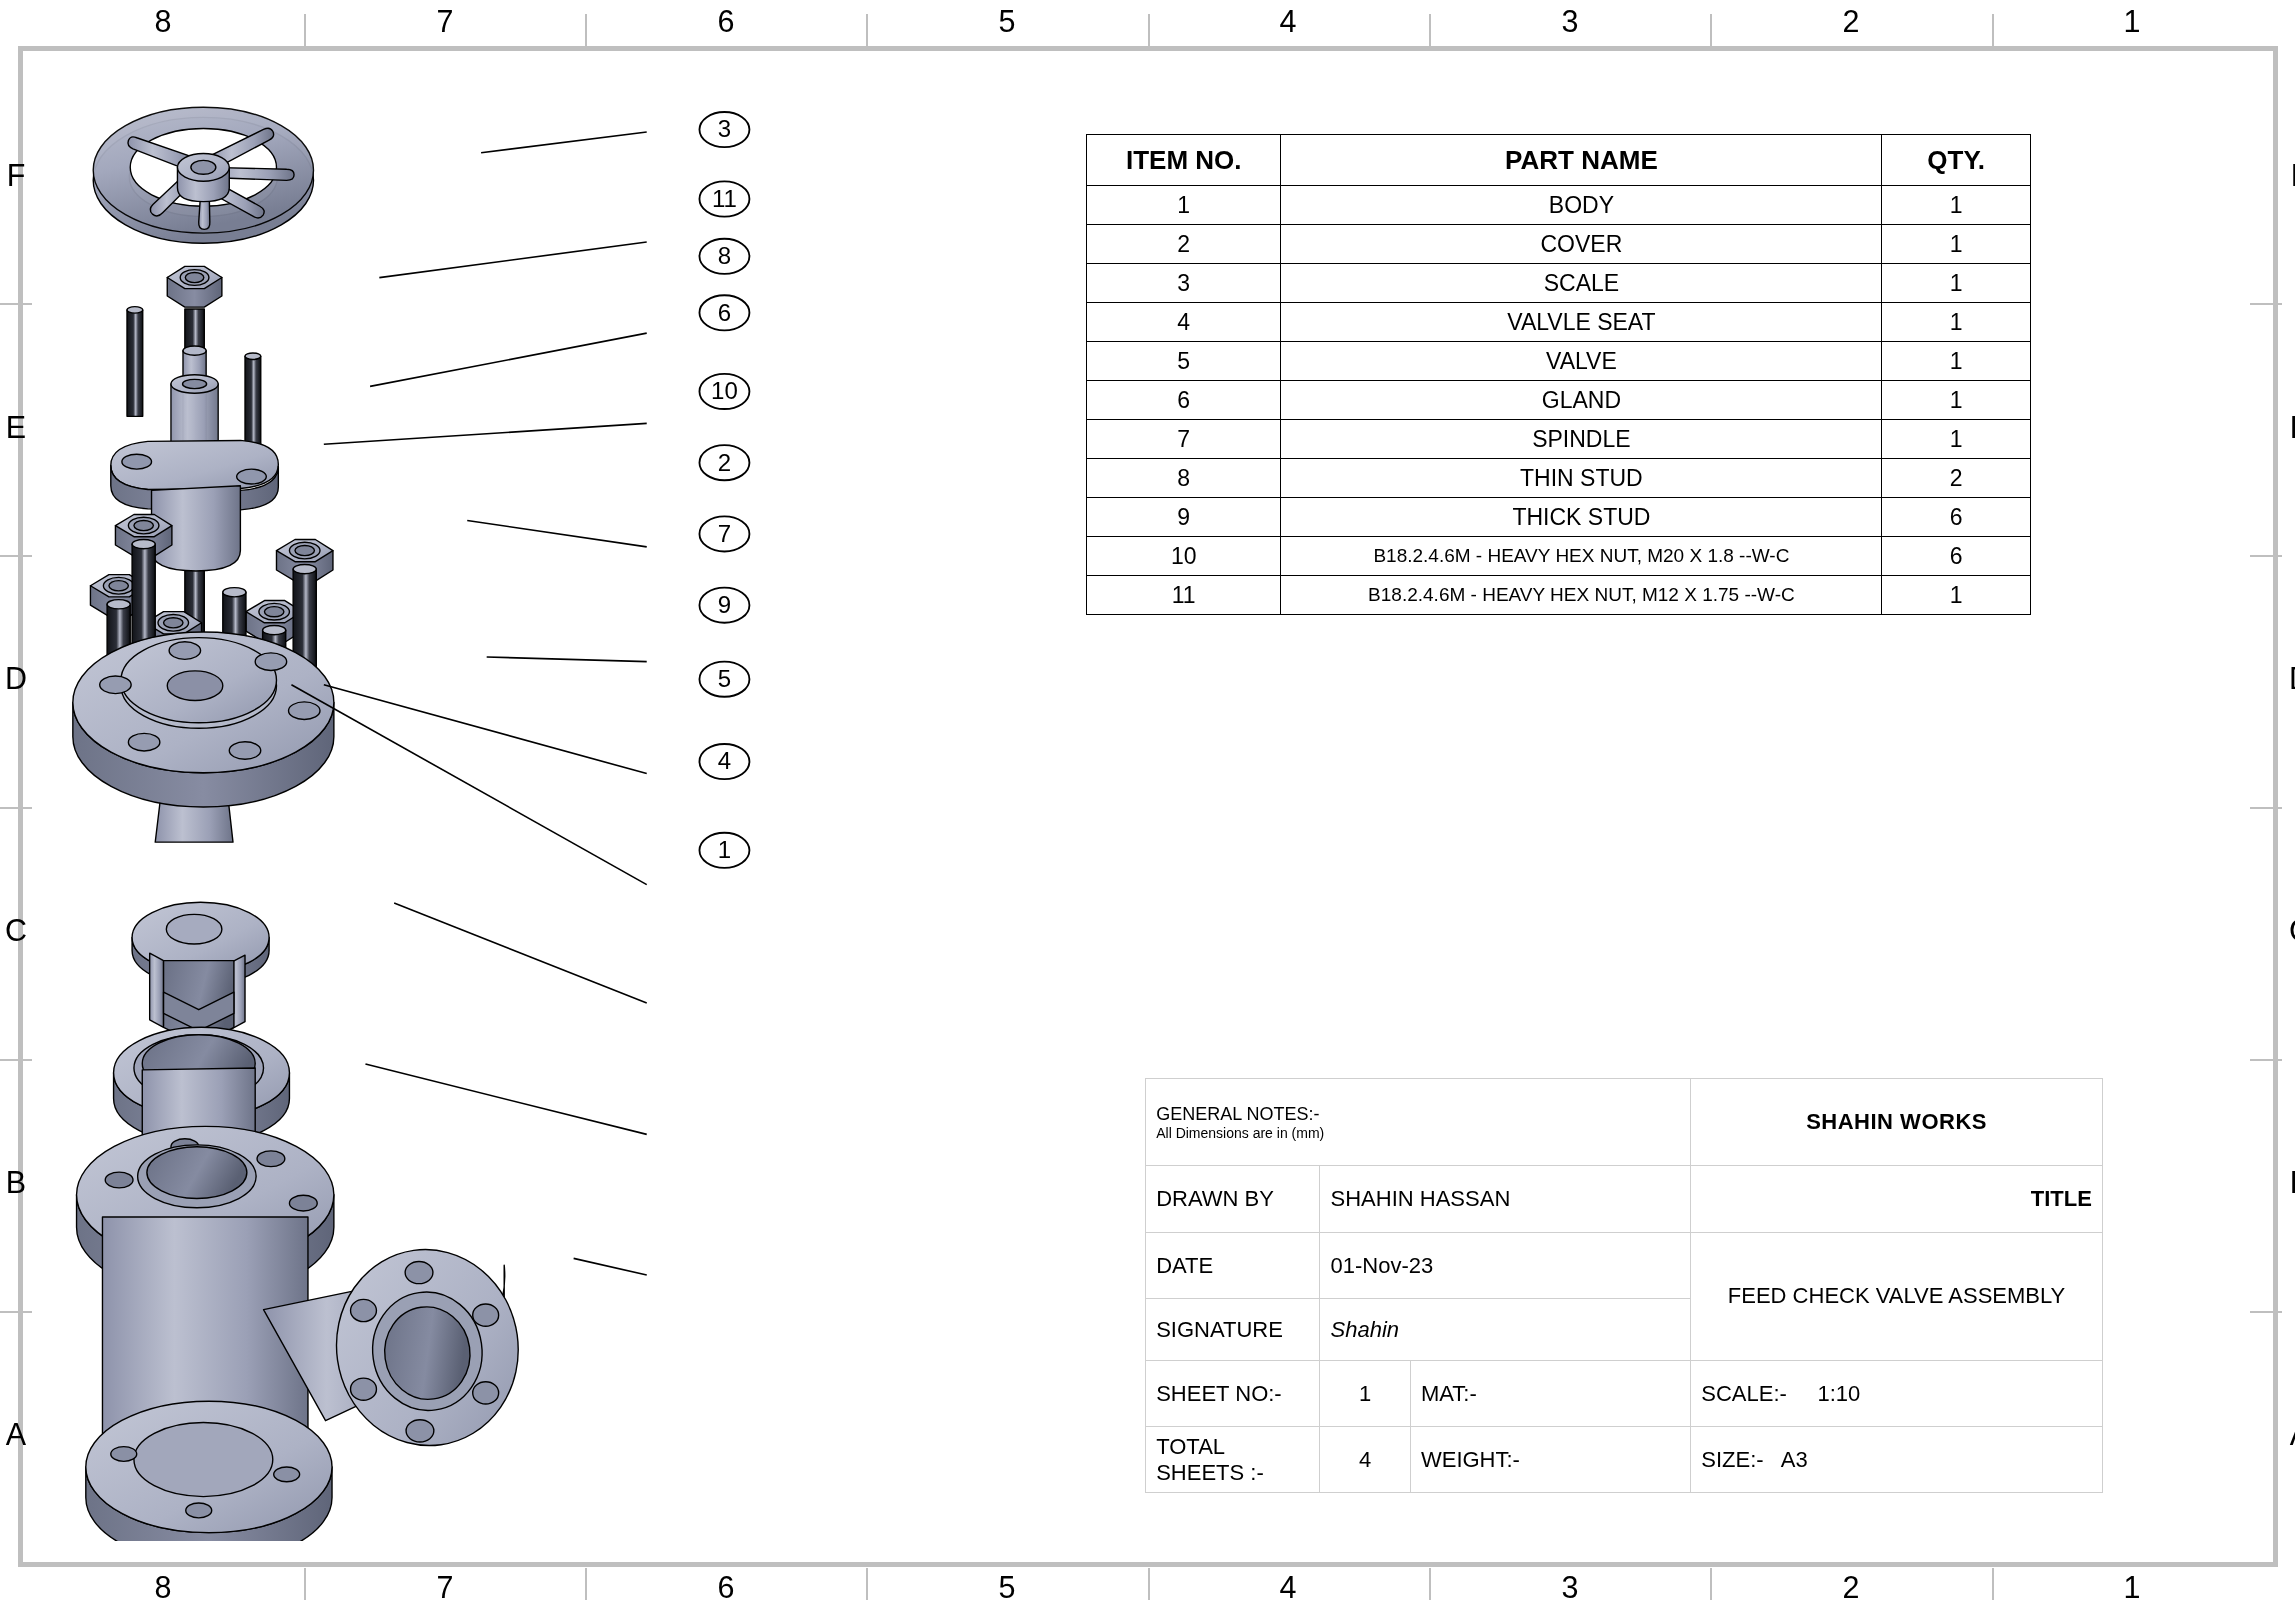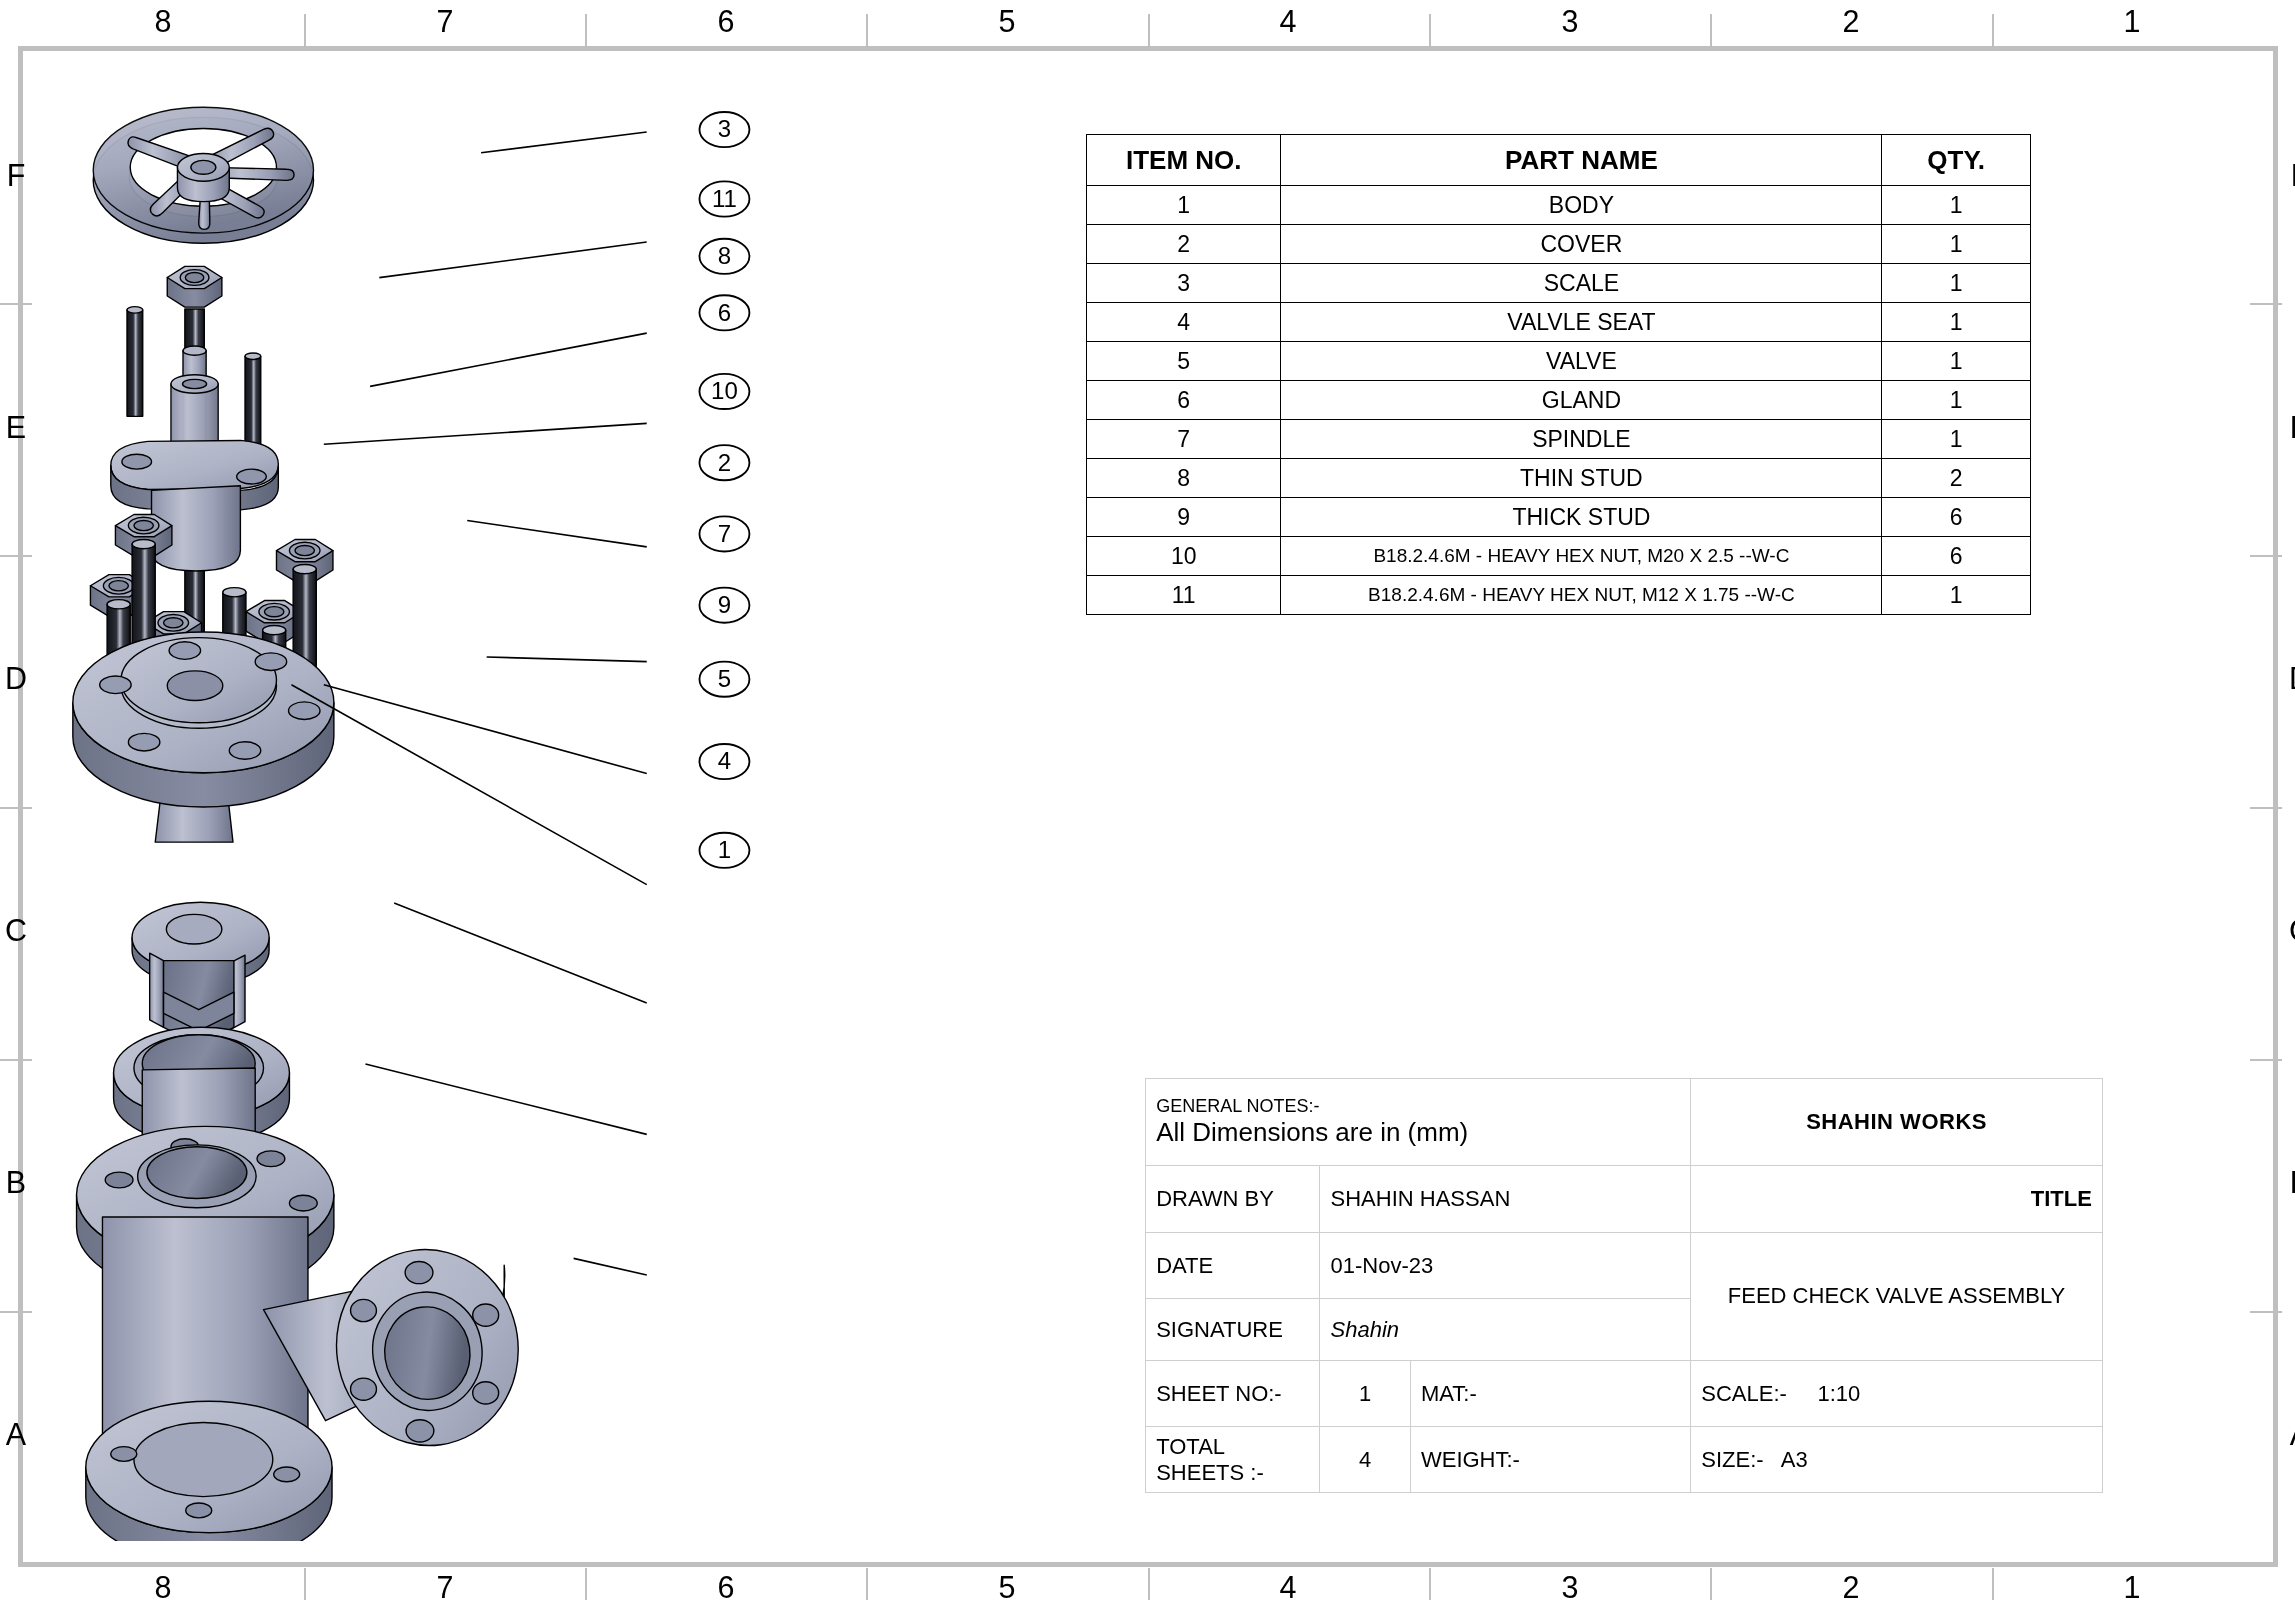--- a/index.html
+++ b/index.html
@@ -38,21 +38,21 @@
   #bom .c-item{width:194px;}
   #bom .c-name{width:602px;}
   #bom .c-qty{width:148px;}
 
   
   #titleblock{position:absolute;left:1145px;top:1078px;width:958px;
               border-collapse:collapse;background:#fff;}
   #titleblock td{border:1.9px solid #cfcfcf;padding:0 10.2px;font-size:22px;
       font-family:"Liberation Sans",sans-serif;vertical-align:middle;}
   .tb-notes-h{font-size:18px;}
-  .tb-notes-s{font-size:26px;}
+  .tb-notes-s{font-size:14px;}
   .tb-brand{font-family:"Liberation Serif",serif;font-weight:bold;
             font-size:43px;text-align:center;letter-spacing:0.5px;}
   .tb-title-word{font-weight:bold;font-size:29px;text-align:right;}
   .tb-title-val{font-size:29px;text-align:center;line-height:1.12;}
   .tb-sig{font-family:"DejaVu Serif",serif;font-style:italic;font-size:22px;}
   .tb-ctr{text-align:center;}
   .tb-small{font-size:21px;}
 </style>
 </head>
 <body>
@@ -455,21 +455,21 @@
         <td class="c-name">THIN STUD</td>
         <td class="c-qty">2</td>
       </tr>
       <tr>
         <td class="c-item">9</td>
         <td class="c-name">THICK STUD</td>
         <td class="c-qty">6</td>
       </tr>
       <tr>
         <td class="c-item">10</td>
-        <td class="c-name long">B18.2.4.6M - HEAVY HEX NUT,  M20 X 2.5 --W-C</td>
+        <td class="c-name long">B18.2.4.6M - HEAVY HEX NUT,  M20 X 1.8 --W-C</td>
         <td class="c-qty">6</td>
       </tr>
       <tr>
         <td class="c-item">11</td>
         <td class="c-name long">B18.2.4.6M - HEAVY HEX NUT,  M12 X 1.75 --W-C</td>
         <td class="c-qty">1</td>
       </tr>
     </tbody>
 </table>
 

